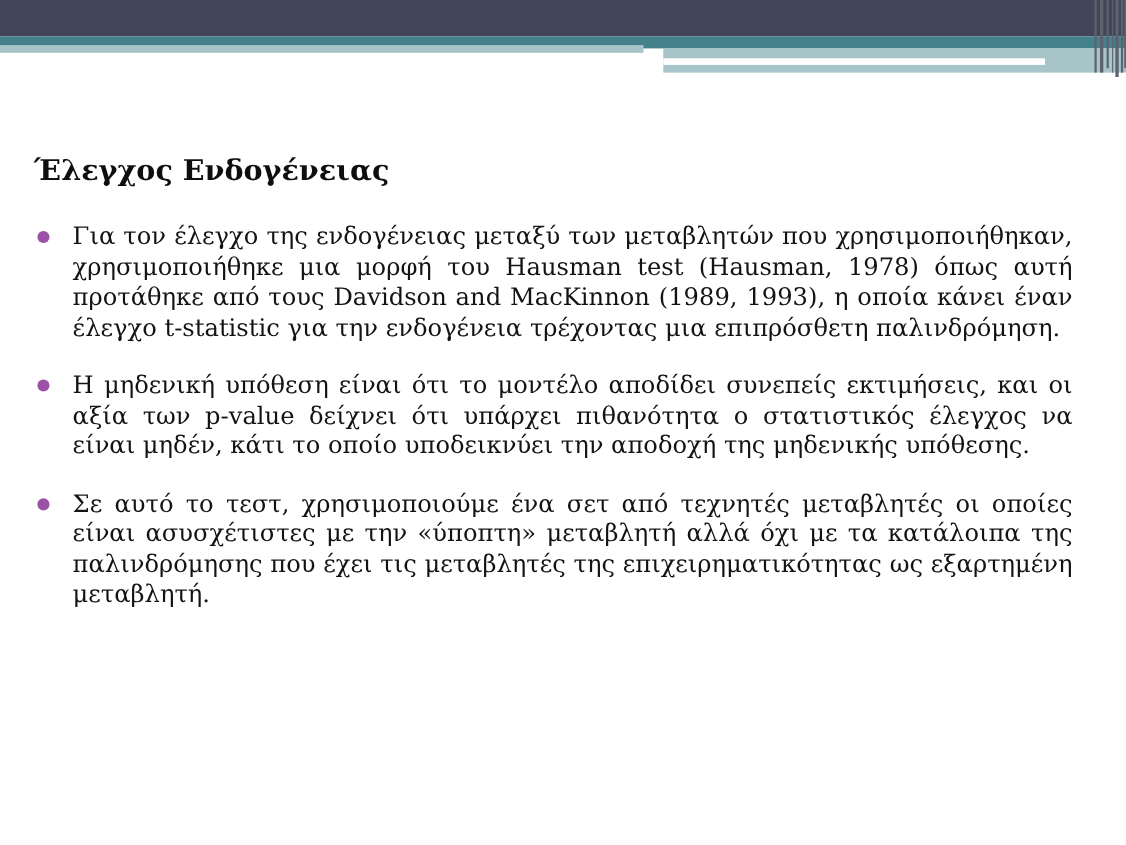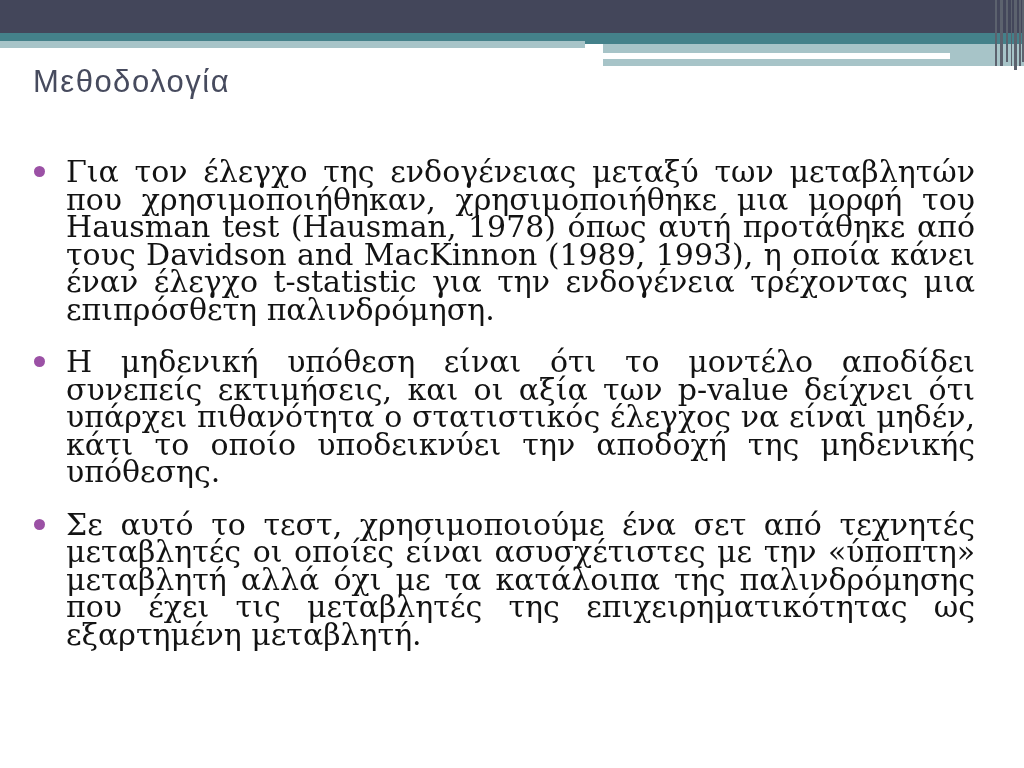--- a/index.html
+++ b/index.html
@@ -59,21 +59,21 @@
   }
   ul.bullets {
     list-style: none;
     margin: 0;
     padding: 0;
   }
   ul.bullets li {
     position: relative;
     padding-left: 36px;
     margin: 17px 0 25px 0;
-    font-size: 30px;
+    font-size: 22px;
     line-height: 27.5px;
     text-align: justify;
     color: var(--body-color);
   }
   ul.bullets li:last-child { margin-bottom: 0; }
   .dot {
     position: absolute;
     left: 4px;
     top: 8px;
     width: 11px;
@@ -95,23 +95,23 @@
   <div class="vstripes">
     <div class="vs"></div>
       <div class="vs"></div>
       <div class="vs"></div>
     <div class="vs"></div>
       <div class="vs"></div>
       <div class="vs"></div>
       <div class="vs"></div>
   </div>
 
-  <h1 class="slide-title">Μεθοδολογία</h1>
 
   <div class="content">
+    <h2 class="section-heading">Έλεγχος Ενδογένειας</h2>
     <ul class="bullets">
       <li>
         <span class="dot"></span>
         <span>Για τον έλεγχο της ενδογένειας μεταξύ των μεταβλητών που χρησιμοποιήθηκαν, χρησιμοποιήθηκε μια μορφή του Hausman test (Hausman, 1978) όπως αυτή προτάθηκε από τους Davidson and MacKinnon (1989, 1993), η οποία κάνει έναν έλεγχο t-statistic για την ενδογένεια τρέχοντας μια επιπρόσθετη παλινδρόμηση.</span>
       </li>
       <li>
         <span class="dot"></span>
         <span>Η μηδενική υπόθεση είναι ότι το μοντέλο αποδίδει συνεπείς εκτιμήσεις, και οι αξία των p-value δείχνει ότι υπάρχει πιθανότητα ο στατιστικός έλεγχος να είναι μηδέν, κάτι το οποίο υποδεικνύει την αποδοχή της μηδενικής υπόθεσης.</span>
       </li>
       <li>

